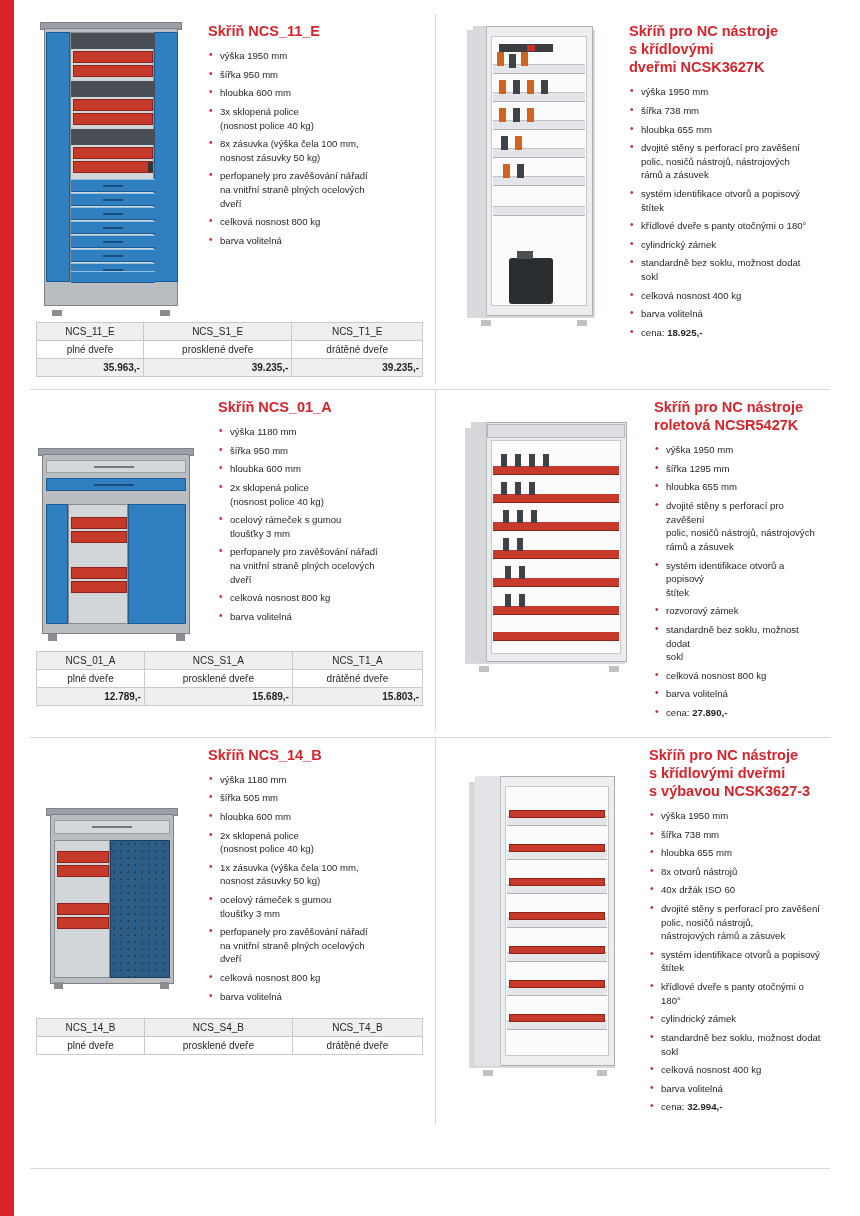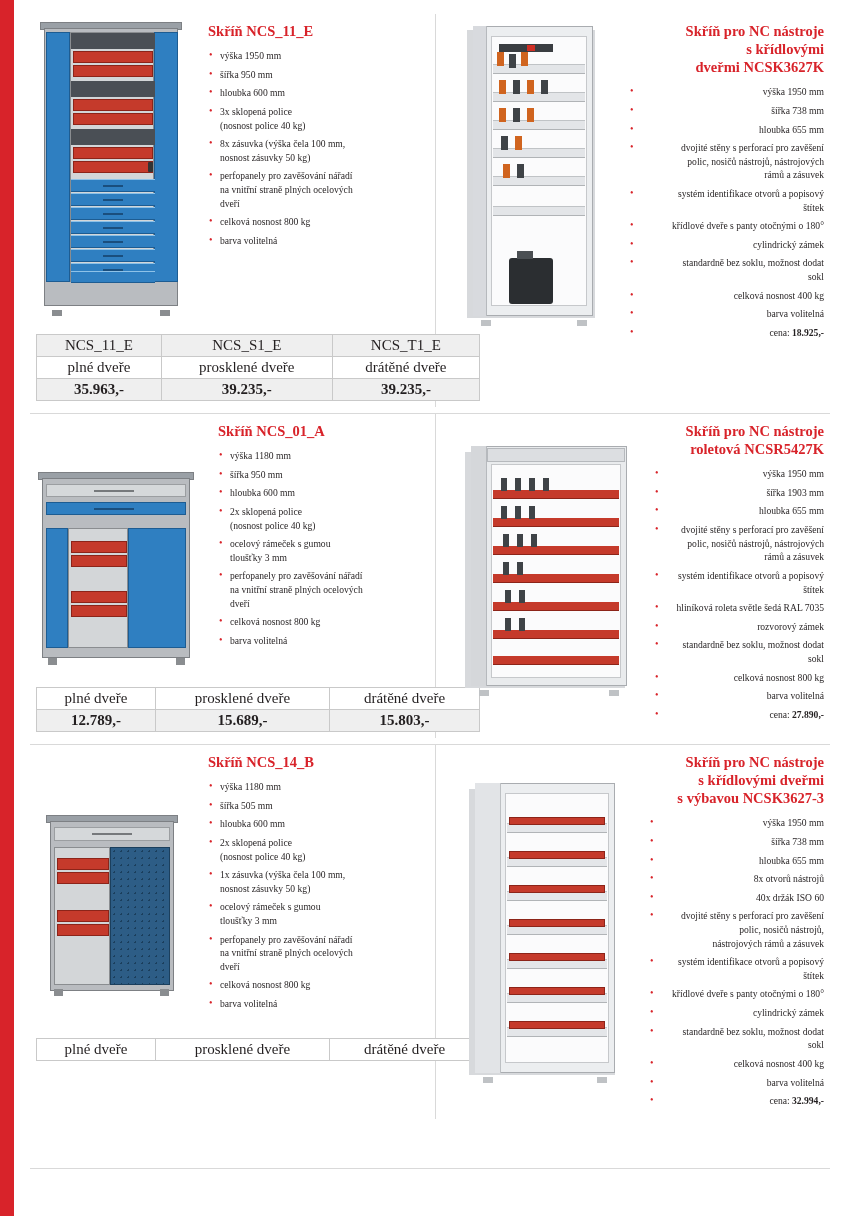--- a/index.html
+++ b/index.html
@@ -19,32 +19,32 @@
   
   .edge-bar {
     position: absolute;
     left: 0; top: 0;
     width: 14px; height: 1216px;
     background: #d8232a;
   }
   .content {
     position: absolute;
     left: 30px; top: 14px;
-    width: 800px; height: 1160px; font-family: Liberation Serif, serif;
+    width: 800px; height: 1160px;
   }
   .row {
     display: flex;
     position: relative;
   }
   .cell {
     position: relative;
     padding: 8px 6px 6px 6px;
   }
   .cell.left { width: 405px; }
-  .cell.right { width: 395px; padding-left: 22px; text-align: right; }
+  .cell.right { width: 395px; padding-left: 22px; }
 
   
   .vsep {
     position: absolute;
     top: 0; bottom: 0;
     width: 1px;
     background: #d9d9d9;
   }
   .hsep {
     height: 1px;
@@ -76,33 +76,33 @@
     position: absolute;
     left: 1px; top: -1px;
     color: #d8232a;
     font-size: 10px;
   }
   .price-line b { font-weight: bold; }
 
   
   table.pt {
     border-collapse: collapse;
-    width: 444px;
-    margin-top: 22px;
-    font-size: 15px;
+    width: 387px;
+    margin-top: 10px;
+    font-size: 10px;
   }
   table.pt td {
     border: 1px solid #c9c9c9;
     height: 18px;
     text-align: center;
     padding: 2px 3px;
   }
   table.pt tr.head td { background: #efefef; }
   table.pt tr.mid td { background: #ffffff; }
-  table.pt tr.price td { background: #efefef; font-weight: bold; }
+  table.pt tr.price td { background: #efefef; font-weight: bold; text-align: right; }
 
   
   .img-wrap {
     float: left;
     margin-right: 10px;
   }
   .cell-inner { display: flex; gap: 12px; }
   .txt { flex: 1; }
 
   
@@ -398,20 +398,25 @@
               <li style="white-space: pre-line;">perfopanely pro zavěšování nářadí
 na vnitřní straně plných ocelových
 dveří</li>
               <li>celková nosnost 800 kg</li>
               <li>barva volitelná</li>
             </ul>
           </div>
         </div>
         <table class="pt">
           <tbody>
+              <tr class="head">
+            <td>NCS_01_A</td>
+            <td>NCS_S1_A</td>
+            <td>NCS_T1_A</td>
+          </tr>
           <tr class="mid">
             <td>plné dveře</td>
             <td>prosklené dveře</td>
             <td>drátěné dveře</td>
           </tr>
           <tr class="price">
             <td>12.789,-</td>
             <td>15.689,-</td>
             <td>15.803,-</td>
           </tr>
@@ -453,28 +458,27 @@
               <div class="tray" style="top:214px;"></div>
               <div class="foot" style="left:22px;"></div>
               <div class="foot" style="left:152px;"></div>
             </div>
           </div>
           <div class="txt">
             <h2 class="title" style="white-space: pre-line;">Skříň pro NC nástroje
 roletová NCSR5427K</h2>
             <ul class="bullets">
               <li>výška 1950 mm</li>
-              <li>šířka 1903 mm</li>
+              <li>šířka 1295 mm</li>
               <li>hloubka 655 mm</li>
               <li style="white-space: pre-line;">dvojité stěny s perforací pro zavěšení
 polic, nosičů nástrojů, nástrojových
 rámů a zásuvek</li>
               <li style="white-space: pre-line;">systém identifikace otvorů a popisový
 štítek</li>
-              <li>hliníková roleta světle šedá RAL 7035</li>
               <li>rozvorový zámek</li>
               <li style="white-space: pre-line;">standardně bez soklu, možnost dodat
 sokl</li>
               <li>celková nosnost 800 kg</li>
               <li>barva volitelná</li>
               <li class="price-line"><span>cena: </span><b>27.890,-</b></li>
             </ul>
           </div>
         </div>
       </div>
@@ -519,20 +523,25 @@
               <li style="white-space: pre-line;">perfopanely pro zavěšování nářadí
 na vnitřní straně plných ocelových
 dveří</li>
               <li>celková nosnost 800 kg</li>
               <li>barva volitelná</li>
             </ul>
           </div>
         </div>
         <table class="pt">
           <tbody>
+              <tr class="head">
+            <td>NCS_14_B</td>
+            <td>NCS_S4_B</td>
+            <td>NCS_T4_B</td>
+          </tr>
           <tr class="mid">
             <td>plné dveře</td>
             <td>prosklené dveře</td>
             <td>drátěné dveře</td>
           </tr>
         </tbody>
           </table>
       </div>
 
       <div class="cell right">

